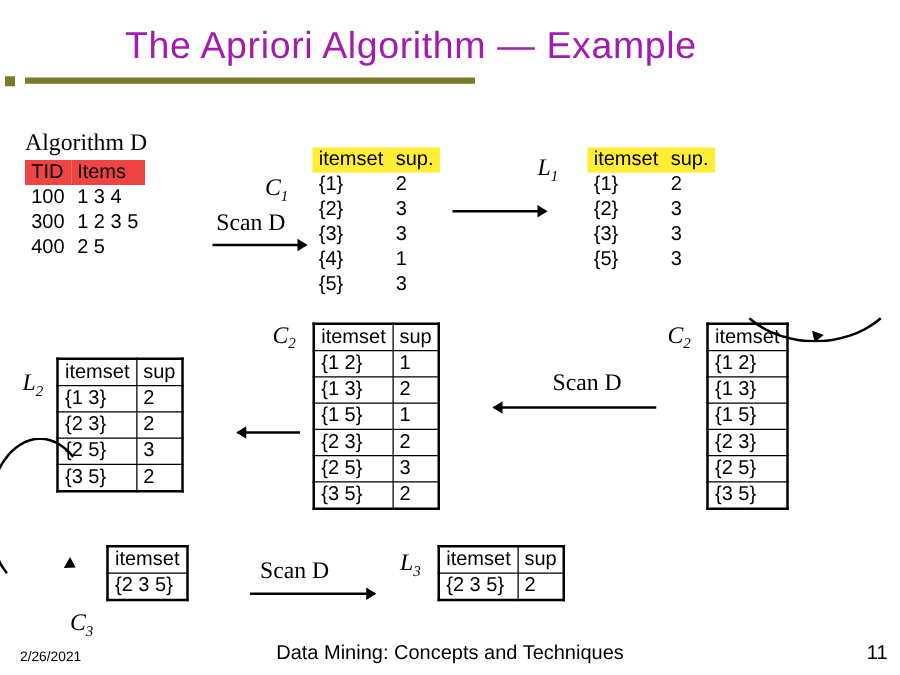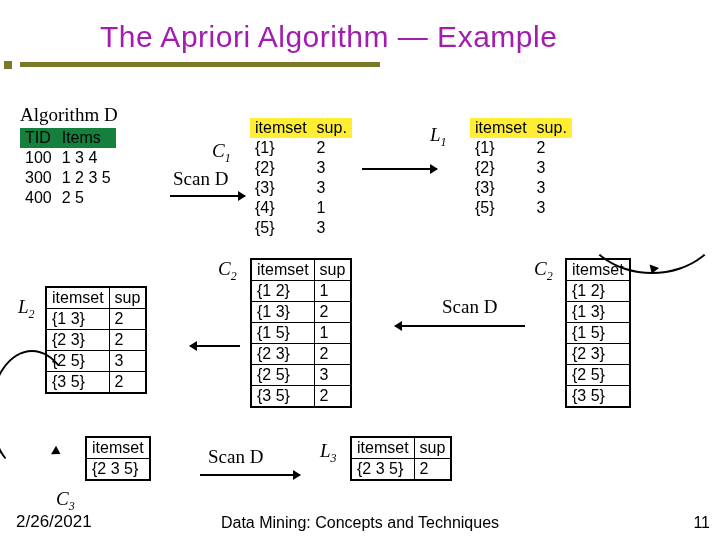--- a/index.html
+++ b/index.html
@@ -53,39 +53,39 @@
     font-family: Arial, sans-serif;
   }
   table.tbl th, table.tbl td {
     padding: 1px 5px;
     text-align: left;
     font-weight: normal;
   }
   table.tbl th { font-weight: normal; }
 
   
-  .green th { background: #15803d; }
+  .green th { background: #ef4444; }
   .green td, .green th { border: none; }
 
   
   .yellow th { background: #ffee33; }
   .yellow td, .yellow th { border: none; }
 
   
   table.box {
     border: 2px solid #000;
   }
   table.box th, table.box td {
     border: 1px solid #000;
   }
 
   .footer-date {
     position: absolute;
     left: 16px; bottom: 8px;
-    font-size: 17px;
+    font-size: 11px;
   }
   .footer-mid {
     position: absolute;
     left: 50%; bottom: 8px;
     transform: translateX(-50%);
     font-size: 16px;
   }
   .footer-page {
     position: absolute;
     right: 10px; bottom: 8px;

